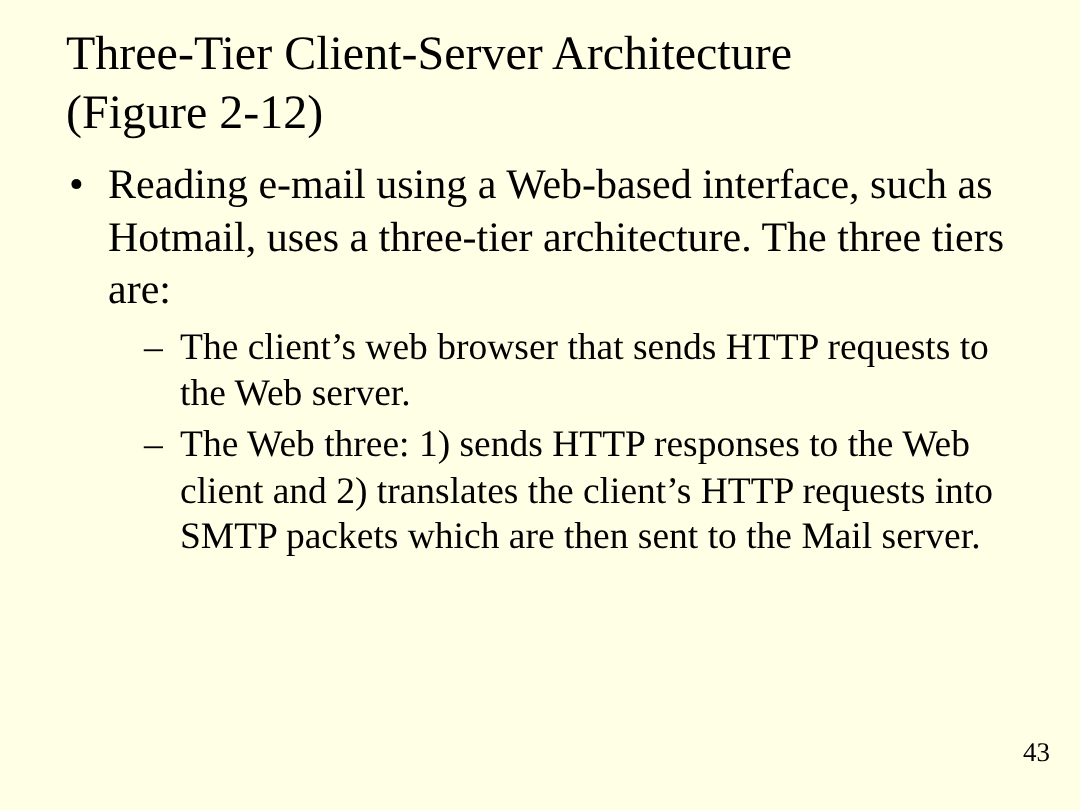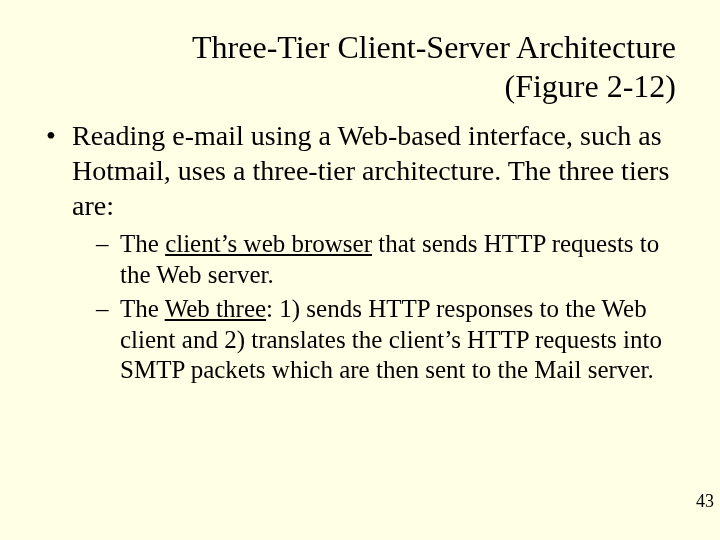--- a/index.html
+++ b/index.html
@@ -12,24 +12,24 @@
       color: #000;
     }
     .slide {
       box-sizing: border-box;
       width: 720px;
       height: 540px;
       padding: 16px 44px 20px 44px;
       position: relative;
     }
     .title {
-      text-align: right;
+      text-align: left;
       font-size: 32px;
       line-height: 1.22;
-      margin: 12px 0 12px 0;
+      margin: 0 0 12px 0;
       font-weight: normal;
     }
     ul.level1 {
       list-style: none;
       margin: 4px 0 0 0;
       padding: 0;
       font-size: 28px;
       line-height: 1.25;
     }
     ul.level1 > li {
@@ -59,25 +59,24 @@
     }
     ul.level2 > li::before {
       content: "–";
       position: absolute;
       left: 0;
       top: 0;
       font-size: 25px;
       line-height: 1.22;
     }
     .underline {
-      text-decoration: underline;
     }
     .page-number {
       position: absolute;
-      right: 6px;
+      right: 20px;
       bottom: 28px;
       font-size: 18px;
     }
   </style>
 </head>
 <body>
 
 <div class="slide">
 
   <h1 class="title">

